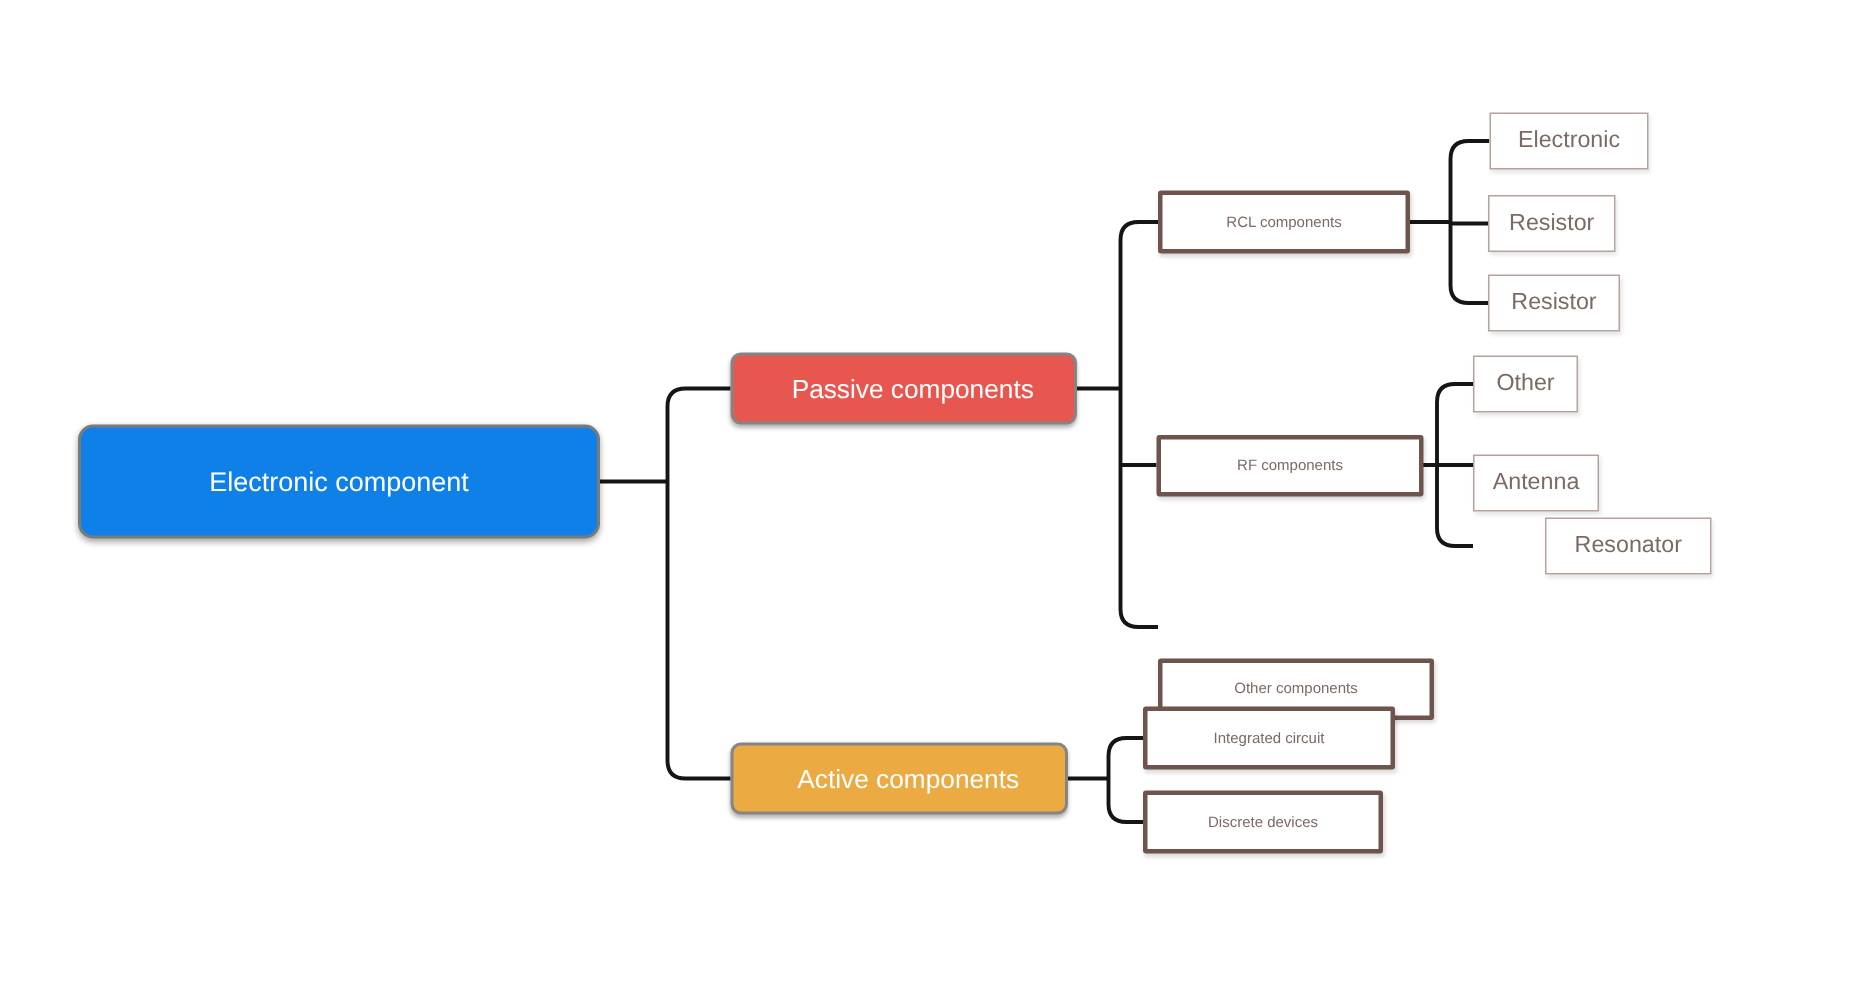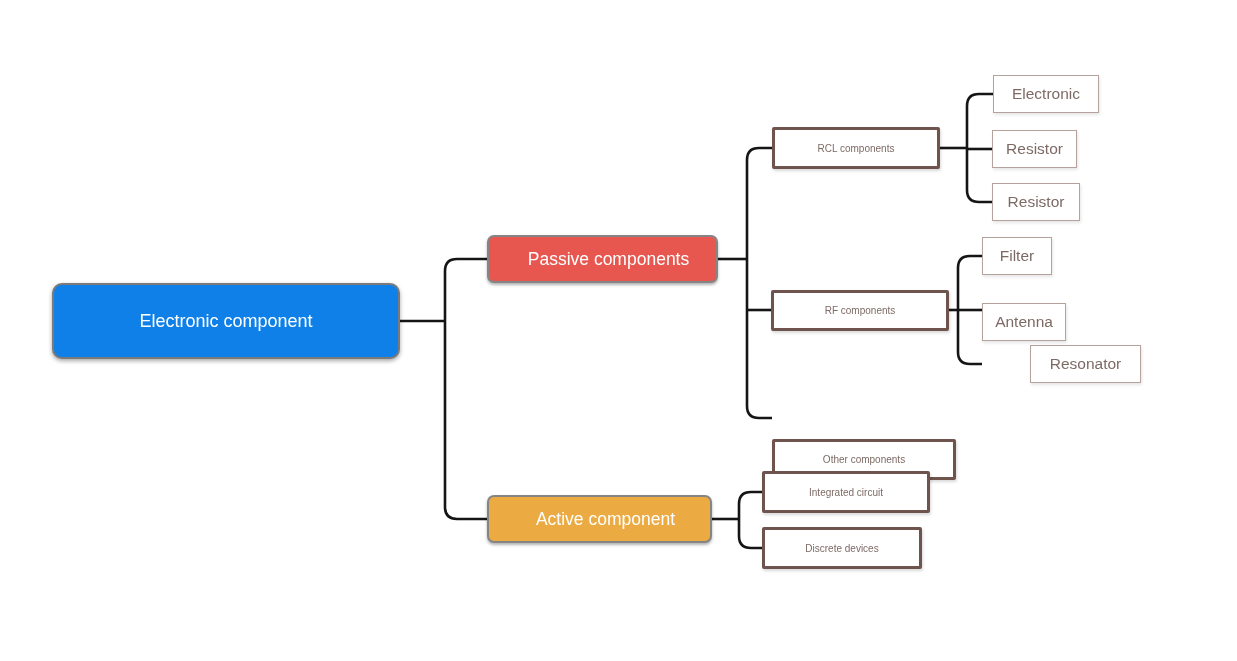--- a/index.html
+++ b/index.html
@@ -100,37 +100,37 @@
     <path d="M 958 310 L 982 310"></path>
 
     <path d="M 712 519 L 739 519"></path>
     <path d="M 762 492 L 751 492 Q 739 492 739 504 L 739 536 Q 739 548 751 548 L 762 548"></path>
   </svg>
 
   <div id="n-root" class="node root">Electronic component</div>
 
   <div id="n-passive" class="node branch branch-passive">Passive components</div>
 
-  <div id="n-active" class="node branch branch-active">Active component</div>
+  <div id="n-active" class="node branch branch-active">Active components</div>
 
   <div id="n-rcl" class="node sub">RCL components</div>
 
   <div id="n-rf" class="node sub">RF components</div>
 
   <div id="n-other" class="node sub">Other components</div>
 
   <div id="n-ic" class="node sub">Integrated circuit</div>
 
   <div id="n-dd" class="node sub">Discrete devices</div>
 
   <div id="n-capacitor" class="node leaf">Electronic</div>
 
   <div id="n-resistor" class="node leaf">Resistor</div>
 
   <div id="n-inductor" class="node leaf">Resistor</div>
 
-  <div id="n-filter" class="node leaf">Filter</div>
+  <div id="n-filter" class="node leaf">Other</div>
 
   <div id="n-antenna" class="node leaf">Antenna</div>
 
   <div id="n-resonator" class="node leaf">Resonator</div>
 
 </div>
 
 </body></html>

